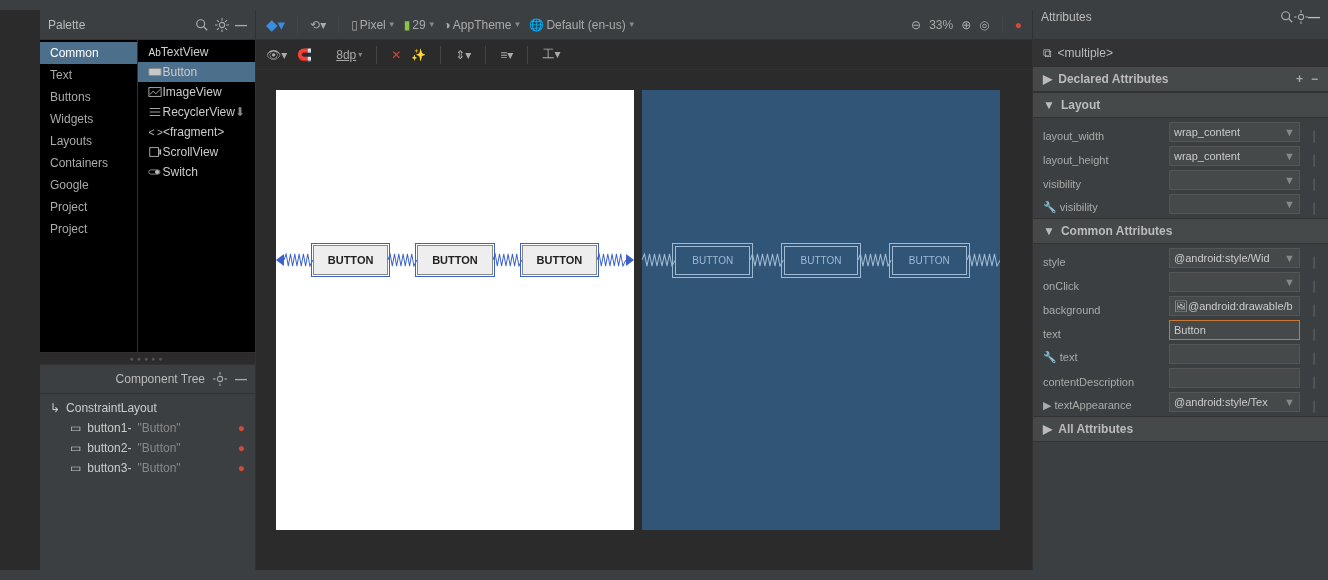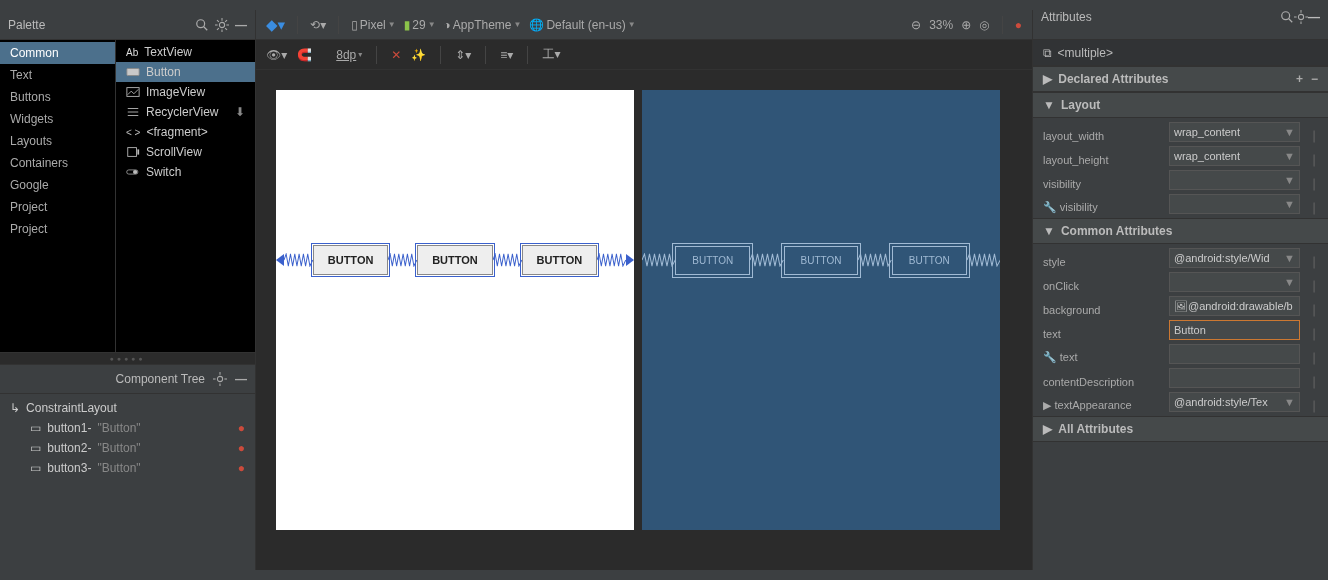--- a/index.html
+++ b/index.html
@@ -1,26 +1,26 @@
 <!DOCTYPE html>
 <html><head>
 <meta charset="utf-8">
 <style>
 * { margin: 0; padding: 0; box-sizing: border-box; font-family: "Segoe UI", Arial, sans-serif; }
 body { width: 1328px; height: 580px; background: #2b2b2b; overflow: hidden; }
 .app { display: flex; width: 100%; height: 100%; border-top: 10px solid #3c3f41; border-bottom: 10px solid #3c3f41; }
-.leftcol { width: 256px; display: flex; flex-direction: column; border-right: 1px solid #323232; }
+.leftcol { width: 256px; display: flex; flex-direction: column; border-right: 1px solid #323232; padding-left: 40px; }
 .palette-header { height: 30px; background: #3c3f41; display: flex; align-items: center; padding: 0 8px; color: #bbb; font-size: 12px; border-bottom: 1px solid #323232; gap: 6px; }
 .palette-header .title { flex: 1; }
 .palette-body { flex: 1; display: flex; background: #000000; border-bottom: 1px solid #323232; }
 .palette-cats { width: 116px; border-right: 1px solid #323232; padding: 2px 0; overflow: hidden; }
 .palette-cats .cat { display: block; padding: 4px 10px; font-size: 12px; color: #aaa; cursor: pointer; }
 .palette-cats .cat.selected { background: #4c708c; color: #fff; }
 .palette-items { flex: 1; padding: 2px 0; position: relative; }
-.palette-items .item { display: flex; align-items: center; gap: 6px; padding: 3px 10px; font-size: 12px; color: #ccc; cursor: pointer; }
+.palette-items .item { display: flex; align-items: center; gap: 0; padding: 3px 10px; font-size: 12px; color: #ccc; cursor: pointer; }
 .palette-items .item.selected { background: #4c708c; }
 .palette-items .dl { color: #888; margin-left: auto; }
 .resize-dots { text-align: center; color: #555; font-size: 7px; letter-spacing: 3px; padding: 2px 0; }
 .tree-header { height: 30px; background: #3c3f41; display: flex; align-items: center; padding: 0 8px; color: #bbb; font-size: 12px; border-top: 1px solid #323232; border-bottom: 1px solid #323232; gap: 8px; }
 .tree-header .title { flex: 1; text-align: right; }
 .tree-body { background: #3c3f41; flex: 0 0 auto; height: 176px; overflow: auto; padding: 4px 0; }
 .tree-row { display: flex; align-items: center; gap: 6px; padding: 3px 10px; font-size: 12px; color: #ccc; }
 .tree-row.child { padding-left: 30px; }
 .tree-row .warn { margin-left: auto; color: #cc4b3c; font-weight: bold; }
 .center { flex: 1; display: flex; flex-direction: column; background: #2b2b2b; }

